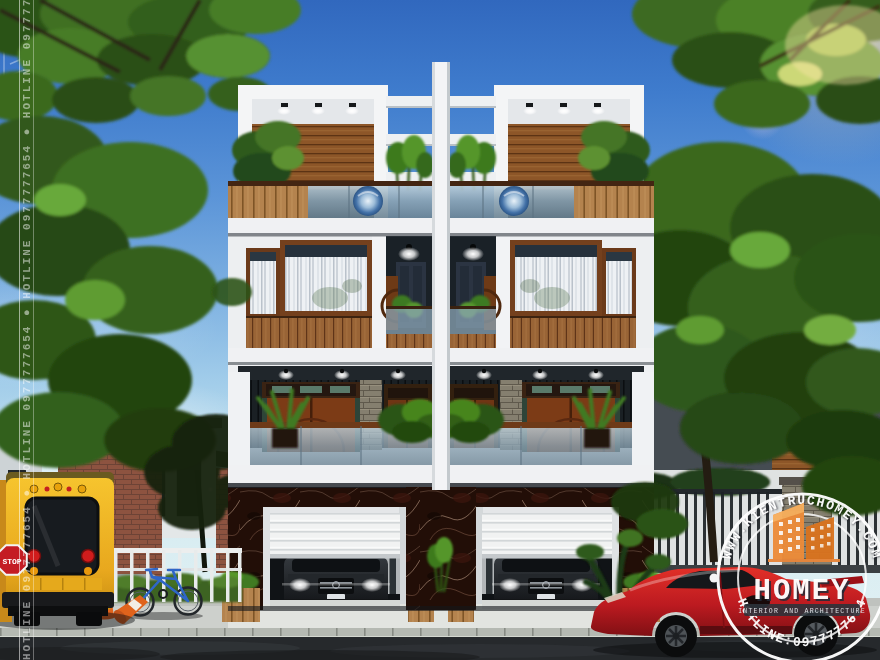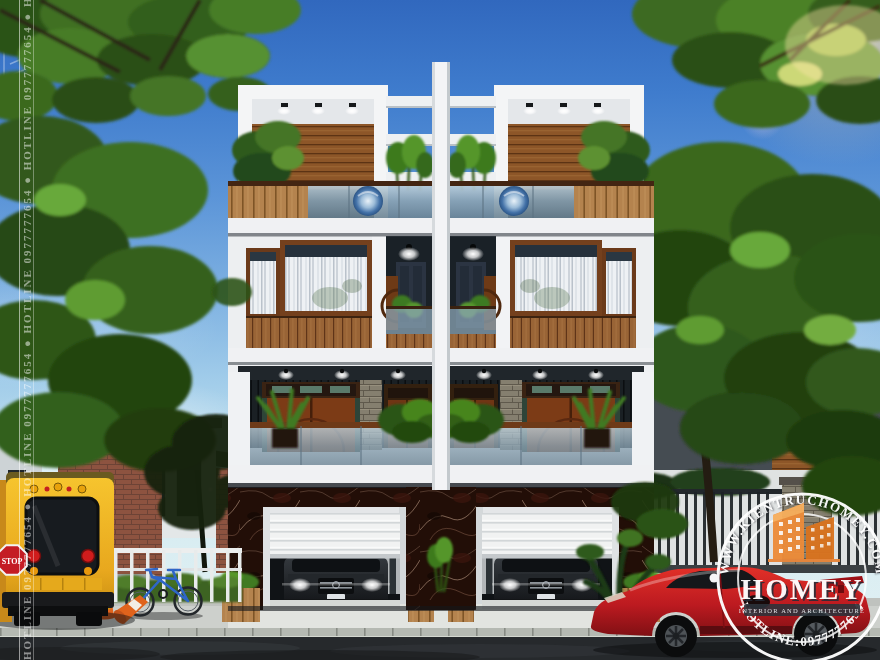--- a/index.html
+++ b/index.html
@@ -1,17 +1,17 @@
 <!DOCTYPE html>
 <html><head>
 <meta charset="utf-8">
 <style>
   html,body{margin:0;padding:0;background:#222;}
   .stage{position:relative;width:880px;height:660px;overflow:hidden;
-         font-family:Liberation Serif, serif;}
+         font-family:Liberation Mono, monospace;}
   .sky{position:absolute;left:0;top:0;width:880px;height:660px;
     background:
       radial-gradient(circle at 840px 30px, rgba(255,236,190,.9), rgba(255,220,170,.28) 60px, transparent 135px),
       radial-gradient(circle at 762px 118px, rgba(255,214,224,.42), transparent 22px),
       radial-gradient(circle at 666px 217px, rgba(255,205,220,.33), transparent 46px),
       radial-gradient(circle at 710px 164px, rgba(255,255,255,.85), transparent 5px),
       radial-gradient(circle at 793px 82px, rgba(255,222,230,.38), transparent 16px),
       radial-gradient(ellipse 140px 55px at 120px 430px, rgba(255,255,255,.5), transparent),
       radial-gradient(ellipse 160px 50px at 55px 475px, rgba(255,255,255,.45), transparent),
       radial-gradient(ellipse 200px 70px at 785px 330px, rgba(255,255,255,.26), transparent),

